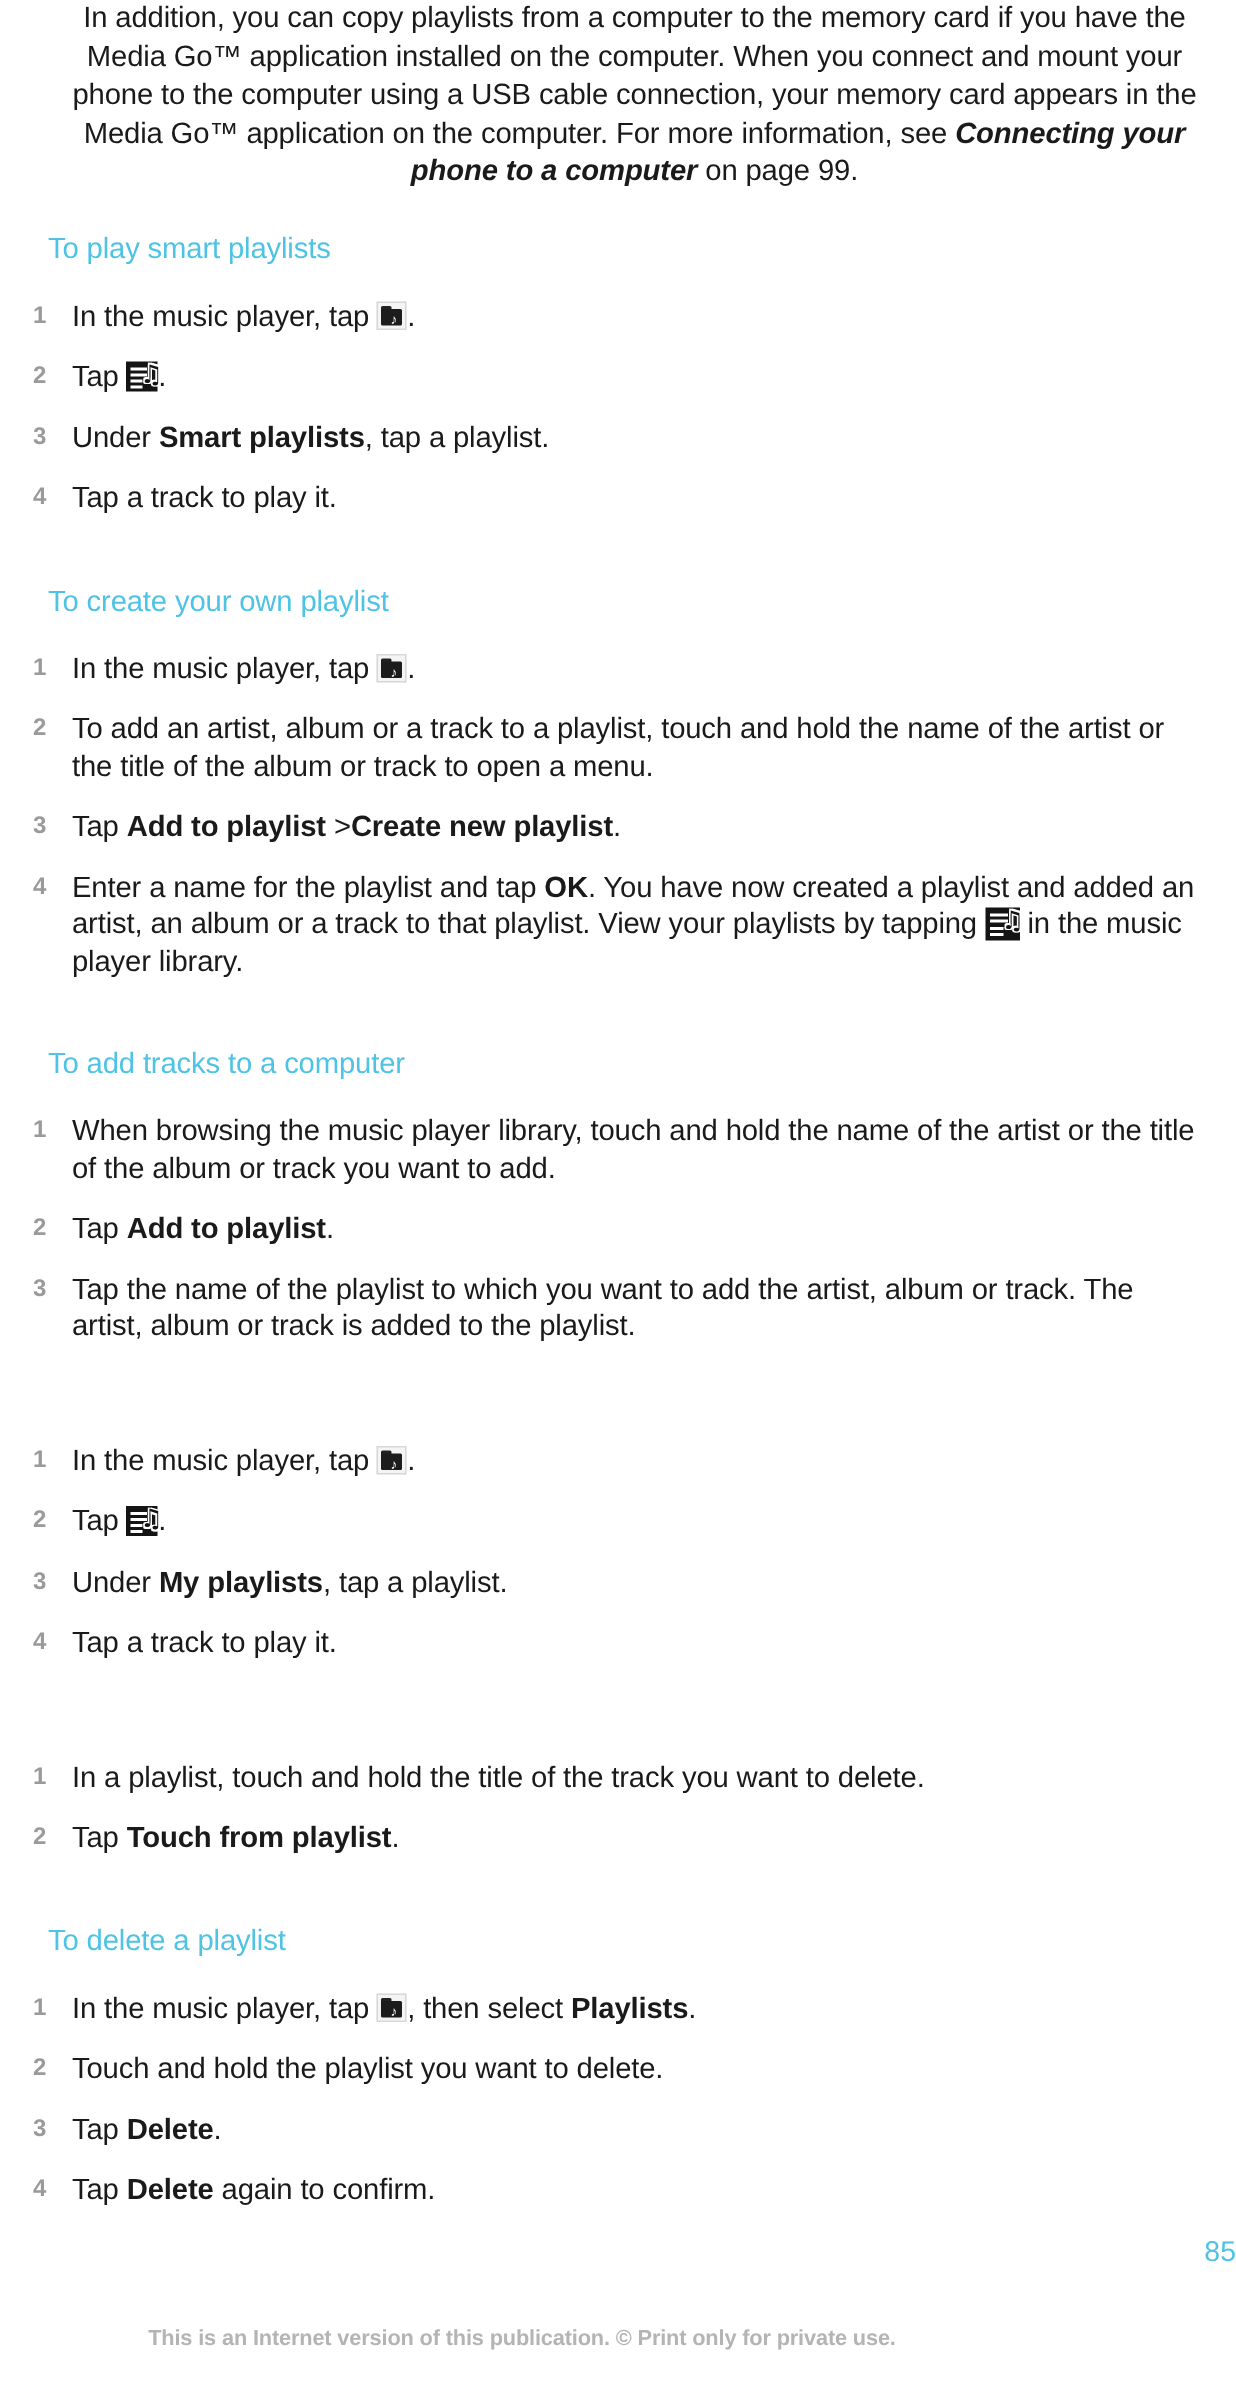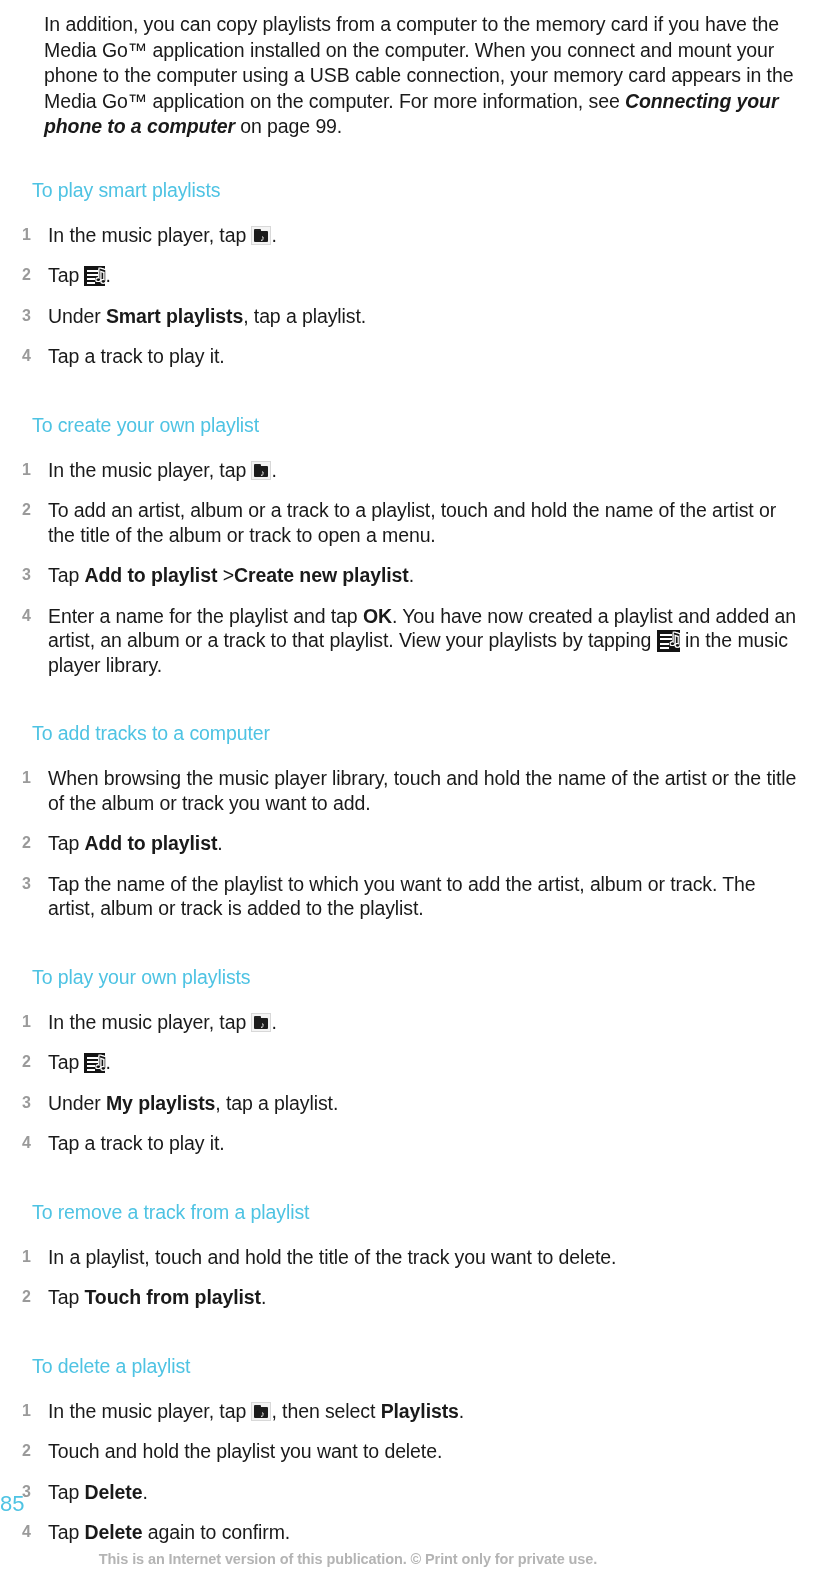--- a/index.html
+++ b/index.html
@@ -26,27 +26,27 @@
 
   .content {
     position: absolute;
     left: 0;
     top: 0;
     width: 824px;
   }
 
   
   .intro {
-    margin: 12px;
+    margin: 0;
     padding: 0 10px 0 32px;
     font-size: 19.5px;
     line-height: 25.6px;
     letter-spacing: -0.1px;
     color: #1a1a1a;
-    text-align: left;
+    text-align: center;
   }
   .intro i {
     font-style: italic;
     font-weight: bold;
   }
 
   
   .section {
     margin: 0;
     padding: 0;
@@ -184,22 +184,22 @@
   .icon-playlist-lg .pl-line.l2 { top: 8px;  width: 12px; }
   .icon-playlist-lg .pl-line.l3 { top: 13px; width: 9px; }
   .icon-playlist-lg .pl-line.l4 { top: 17px; width: 9px; }
 
   
   .page-number {
     position: absolute;
     left: 0;
     top: 1491px;
     width: 824px;
-    text-align: left;
-    font-size: 22px;
+    text-align: right;
+    font-size: 19px;
     color: #4ec3e3;
     letter-spacing: 0px;
   }
   .footer-note {
     position: absolute;
     left: 0;
     top: 1551px;
     width: 696px;
     text-align: center;
     font-size: 14.5px;
@@ -251,34 +251,32 @@
       <ol class="steps">
         <li><span>When browsing the music player library, touch and hold the name of the artist or the title of the album or track you want to add.</span></li>
         <li><span>Tap </span><b>Add to playlist</b><span>.</span></li>
         <li><span>Tap the name of the playlist to which you want to add the artist, album or track. The artist, album or track is added to the playlist.</span></li>
       </ol>
     </div>
 
     <div class="gap-section"></div>
 
     <div class="section">
-      <h2 class="section-title">To play your own playlists</h2>
       <div class="gap-title-to-list"></div>
       <ol class="steps">
         <li><span>In the music player, tap </span><span class="icon icon-music-folder"><span class="mf-tab"></span><span class="mf-body"></span><span class="mf-note">♪</span></span><span>.</span></li>
         <li><span>Tap </span><span class="icon icon-playlist"><span class="pl-line l1"></span><span class="pl-line l2"></span><span class="pl-line l3"></span><span class="pl-line l4"></span><span class="pl-note">♫</span></span><span>.</span></li>
         <li><span>Under </span><b>My playlists</b><span>, tap a playlist.</span></li>
         <li><span>Tap a track to play it.</span></li>
       </ol>
     </div>
 
     <div class="gap-section"></div>
 
     <div class="section">
-      <h2 class="section-title">To remove a track from a playlist</h2>
       <div class="gap-title-to-list"></div>
       <ol class="steps">
         <li><span>In a playlist, touch and hold the title of the track you want to delete.</span></li>
         <li><span>Tap </span><b>Touch from playlist</b><span>.</span></li>
       </ol>
     </div>
 
     <div class="gap-section"></div>
 
     <div class="section">

